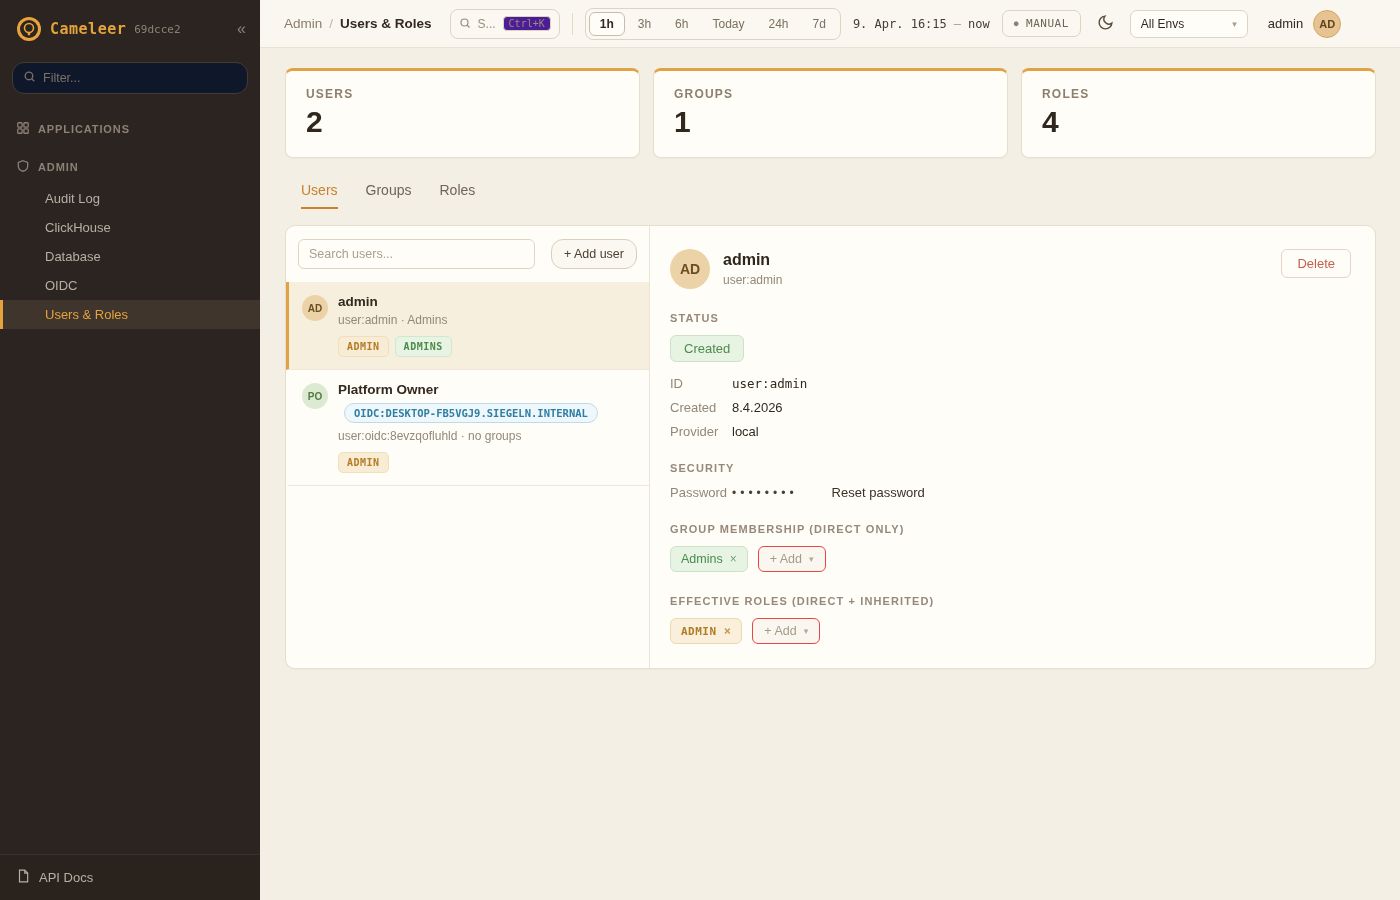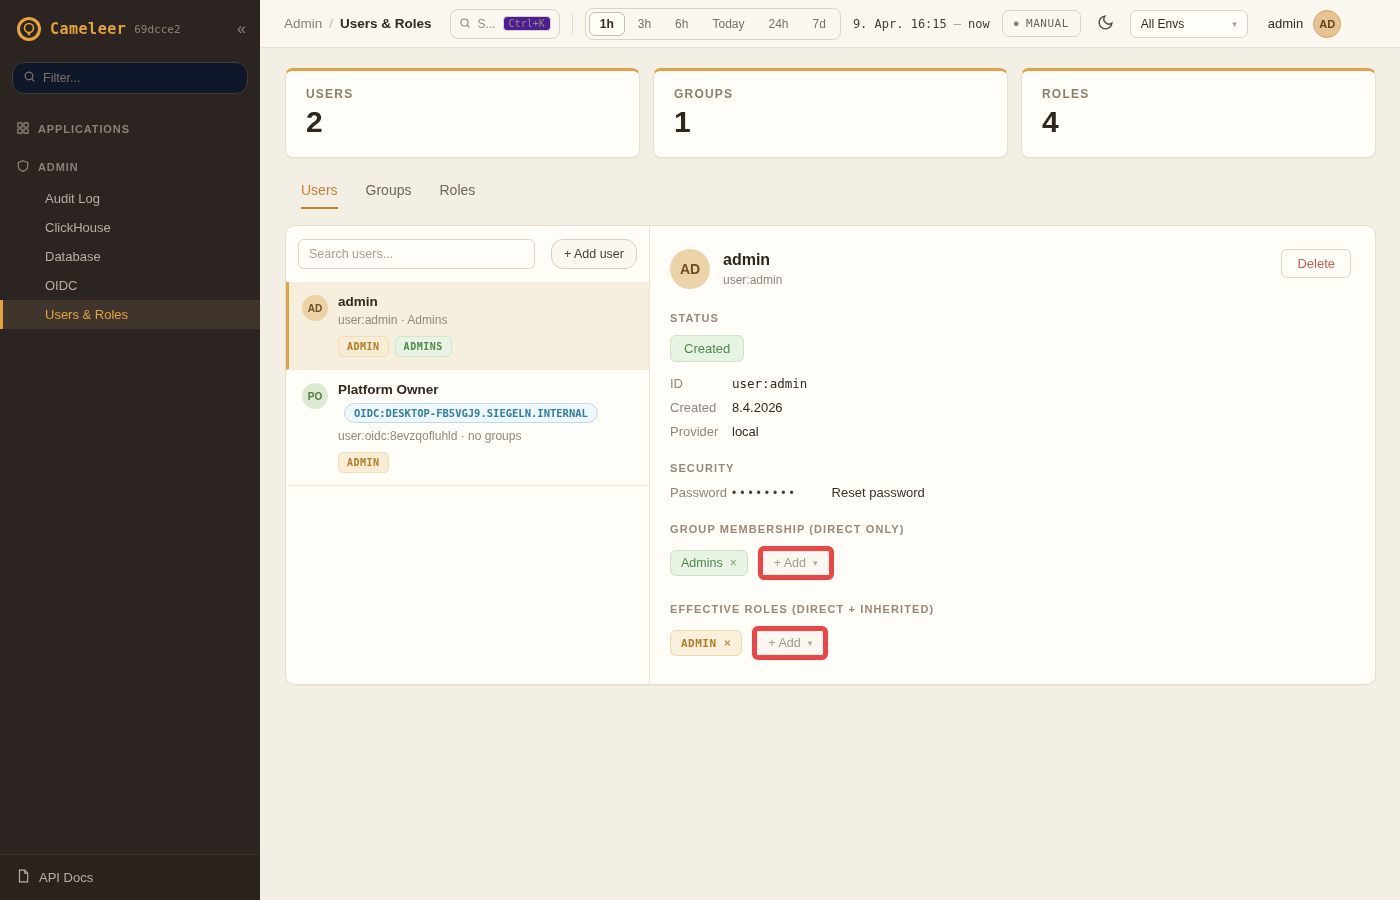--- a/index.html
+++ b/index.html
@@ -230,21 +230,21 @@
     border-radius: 6px; padding: 5px 10px; font-size: 12.5px; cursor: pointer;
   }
   .chip-green { background: #e7f3e3; border: 1px solid #cde3c9; color: #4c8a4c; }
   .chip-orange {
     background: #f9efdb; border: 1px solid #ecd9ae; color: #b27b26;
     font-family: "DejaVu Sans Mono", monospace; font-size: 11px; font-weight: bold; letter-spacing: 0.5px;
   }
   .chip-x { color: inherit; opacity: 0.75; font-size: 12px; cursor: pointer; }
   .add-chip-btn {
     display: inline-flex; align-items: center; gap: 7px;
-    border: 5px solid #ef4444; background: #faf7f0; border-radius: 6px;
+    border: 1px solid #ef4444; background: #faf7f0; border-radius: 6px;
     padding: 5px 11px; font-size: 12.5px; color: #a69a89; cursor: pointer;
     font-family: "Liberation Sans", sans-serif;
   }
   .add-caret { font-size: 9px; color: #b5a996; }
 </style>
 </head>
 <body>
 
 <aside class="sidebar">
   <div class="logo-row">

